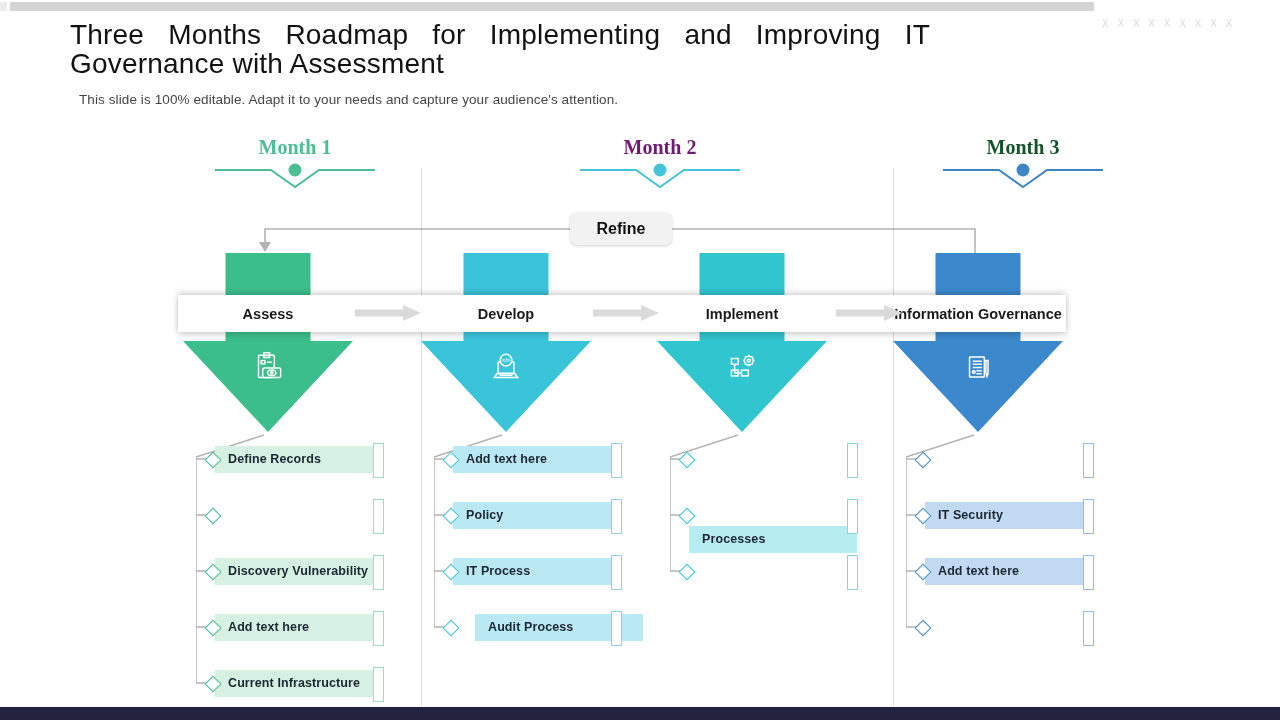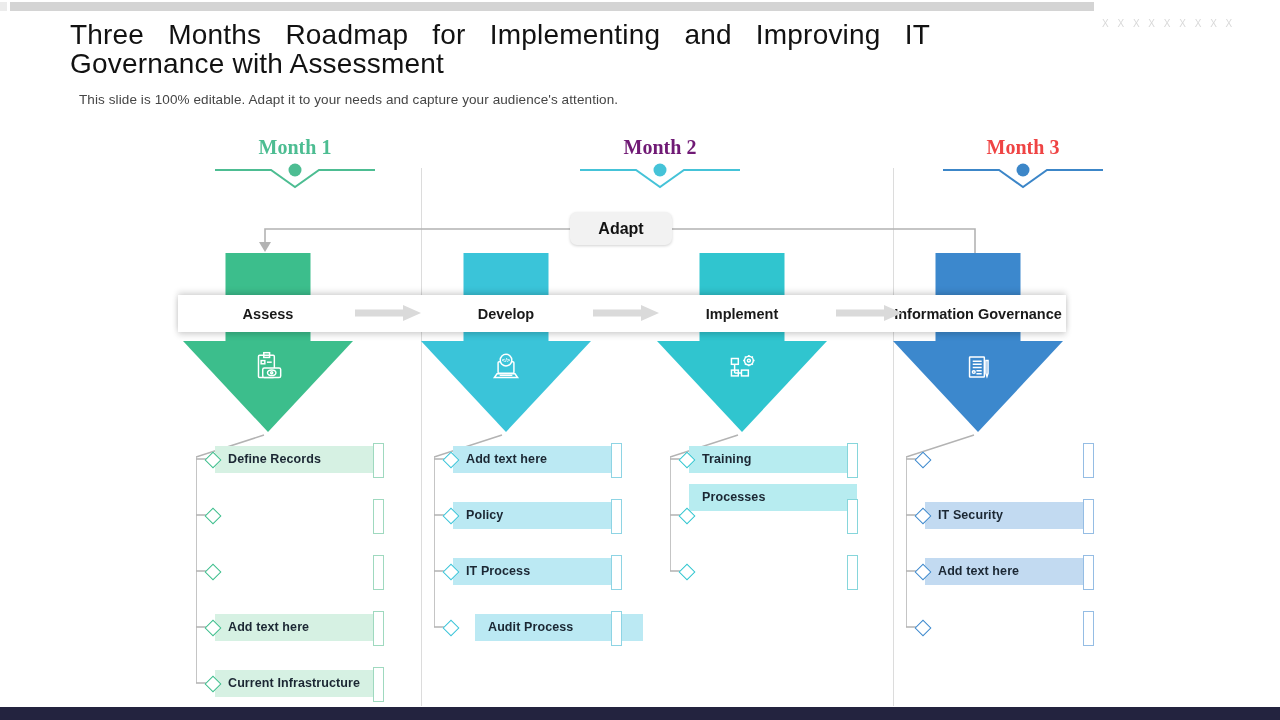--- a/index.html
+++ b/index.html
@@ -12,21 +12,21 @@
   .watermark{position:absolute;left:1102px;top:3px;font-size:10px;color:#d9d9d9;letter-spacing:3px;white-space:nowrap;margin-top:15px;}
 
   .title{position:absolute;left:70px;top:20px;width:860px;font-size:28px;line-height:29px;color:#121212;
          text-align:justify;text-align-last:left;letter-spacing:.2px;}
   .subtitle{position:absolute;left:79px;top:92px;font-size:13.5px;color:#454545;letter-spacing:.1px;}
 
   
   .month{position:absolute;top:136px;width:160px;text-align:center;
          font-family:"Liberation Serif",serif;font-weight:bold;font-size:20px;}
   .month-rule{position:absolute;top:162px;width:160px;height:28px;}
-  .m1{color:#4dbd92}.m2{color:#701a75}.m3{color:#ef4444}
+  .m1{color:#4dbd92}.m2{color:#701a75}.m3{color:#14532d}
 
   .divider{position:absolute;top:168px;width:1px;height:538px;background:#dcdcdc;}
 
   
   .refine-line{position:absolute;left:0;top:0;width:1280px;height:720px;pointer-events:none;}
   .refine-box{position:absolute;left:570px;top:212px;width:102px;height:33px;background:#f2f2f2;
               border-radius:7px;box-shadow:0 1px 3px rgba(0,0,0,.18);display:flex;align-items:center;
               justify-content:center;font-size:16px;font-weight:bold;color:#111;z-index:8;}
 
   
@@ -83,21 +83,21 @@
     <circle cx="80" cy="8" r="6.5" fill="#3c86c8"></circle>
   </svg>
 
   <div class="divider" style="left:421px"></div>
   <div class="divider" style="left:893px"></div>
 
   <svg class="refine-line" viewBox="0 0 1280 720">
     <path d="M975 253 V229 H265 V242" fill="none" stroke="#b3b3b3" stroke-width="1.6"></path>
     <polygon points="259,242 271,242 265,252" fill="#b3b3b3"></polygon>
   </svg>
-  <div class="refine-box">Adapt</div>
+  <div class="refine-box">Refine</div>
 
   <svg class="bigarrow" style="left:183px" viewBox="0 0 170 179">
     <rect x="42.5" y="0" width="85" height="88" fill="#3cbe8c"></rect>
     <polygon points="0,88 170,88 85,179" fill="#3cbe8c"></polygon>
   </svg>
   <svg class="bigarrow" style="left:421px" viewBox="0 0 170 179">
     <rect x="42.5" y="0" width="85" height="88" fill="#3ac4d9"></rect>
     <polygon points="0,88 170,88 85,179" fill="#3ac4d9"></polygon>
   </svg>
   <svg class="bigarrow" style="left:657px" viewBox="0 0 170 179">
@@ -175,20 +175,21 @@
     <path d="M68 5 L0 27 V197 M0 29 H16 M0 85 H16 M0 141 H16 M0 197 H16" fill="none" stroke="#b3b3b3" stroke-width="1.5"></path>
   </svg>
   <svg class="connector" style="left:670px" viewBox="0 0 90 260">
     <path d="M68 5 L0 27 V141 M0 29 H16 M0 85 H16 M0 141 H16" fill="none" stroke="#b3b3b3" stroke-width="1.5"></path>
   </svg>
   <svg class="connector" style="left:906px" viewBox="0 0 90 260">
     <path d="M68 5 L0 27 V197 M0 29 H16 M0 85 H16 M0 141 H16 M0 197 H16" fill="none" stroke="#b3b3b3" stroke-width="1.5"></path>
   </svg>
 
   <div class="item bg1" style="left:215px;top:446px">Define Records</div>
+  <div class="item bg1" style="left:215px;top:558px">Discovery Vulnerability</div>
   <div class="item bg1" style="left:215px;top:614px">Add text here</div>
   <div class="item bg1" style="left:215px;top:670px">Current Infrastructure</div>
   <div class="tab tb1" style="left:373px;top:443px"></div>
   <div class="tab tb1" style="left:373px;top:499px"></div>
   <div class="tab tb1" style="left:373px;top:555px"></div>
   <div class="tab tb1" style="left:373px;top:611px"></div>
   <div class="tab tb1" style="left:373px;top:667px"></div>
   <div class="diamond bd1" style="left:207px;top:454px"></div>
   <div class="diamond bd1" style="left:207px;top:510px"></div>
   <div class="diamond bd1" style="left:207px;top:566px"></div>
@@ -201,22 +202,21 @@
   <div class="item bg2" style="left:475px;top:614px">Audit Process</div>
   <div class="tab tb2" style="left:611px;top:443px"></div>
   <div class="tab tb2" style="left:611px;top:499px"></div>
   <div class="tab tb2" style="left:611px;top:555px"></div>
   <div class="tab tb2" style="left:611px;top:611px"></div>
   <div class="diamond bd2" style="left:445px;top:454px"></div>
   <div class="diamond bd2" style="left:445px;top:510px"></div>
   <div class="diamond bd2" style="left:445px;top:566px"></div>
   <div class="diamond bd2" style="left:445px;top:622px"></div>
 
-  <div class="item bg3" style="left:689px;top:446px">Training</div>
-  <div class="item bg3" style="left:689px;top:484px">Processes</div>
+  <div class="item bg3" style="left:689px;top:526px">Processes</div>
   <div class="tab tb3" style="left:847px;top:443px"></div>
   <div class="tab tb3" style="left:847px;top:499px"></div>
   <div class="tab tb3" style="left:847px;top:555px"></div>
   <div class="diamond bd3" style="left:681px;top:454px"></div>
   <div class="diamond bd3" style="left:681px;top:510px"></div>
   <div class="diamond bd3" style="left:681px;top:566px"></div>
 
   <div class="item bg4" style="left:925px;top:502px">IT Security</div>
   <div class="item bg4" style="left:925px;top:558px">Add text here</div>
   <div class="tab tb4" style="left:1083px;top:443px"></div>

